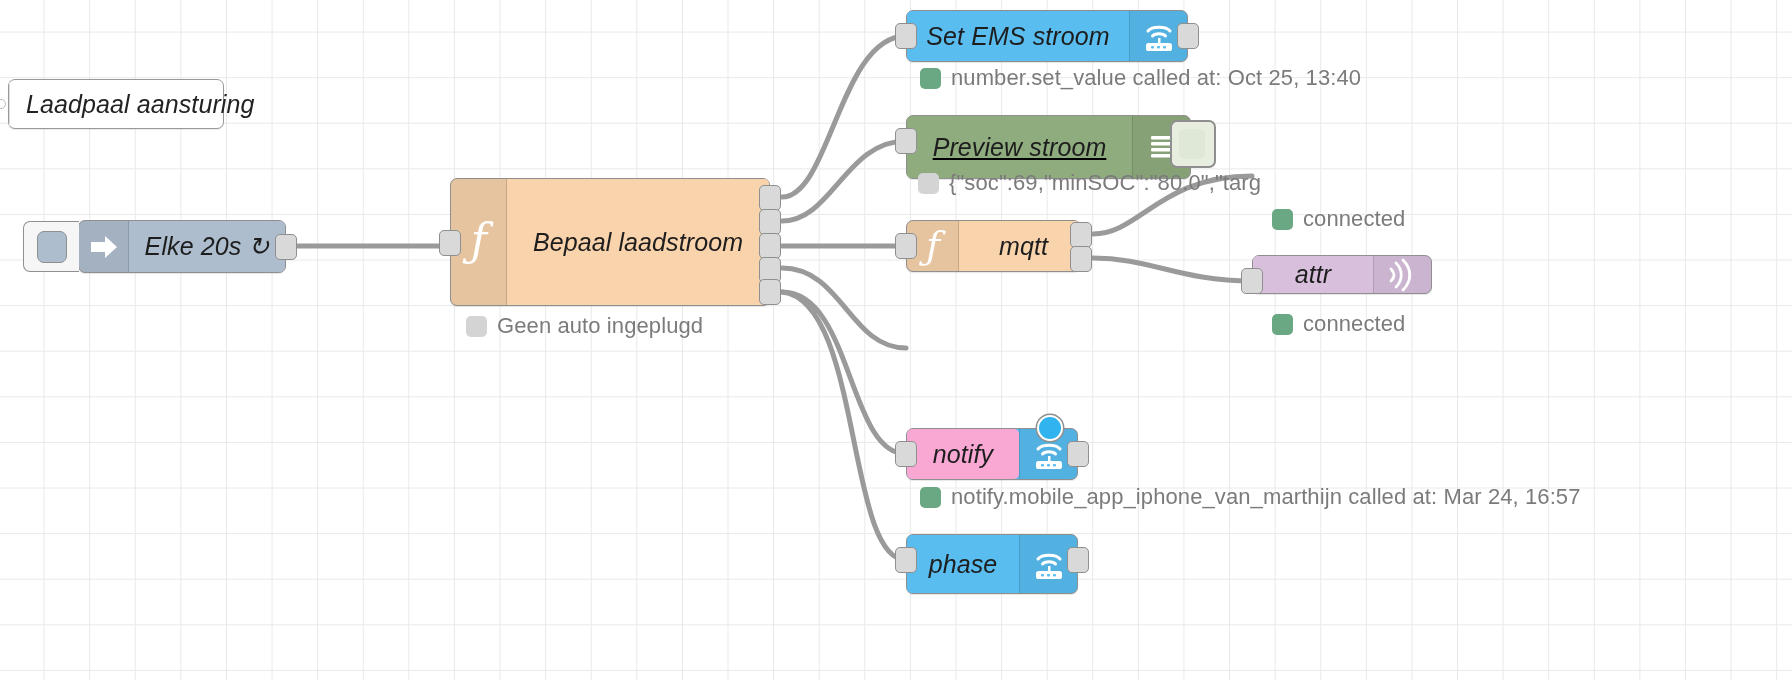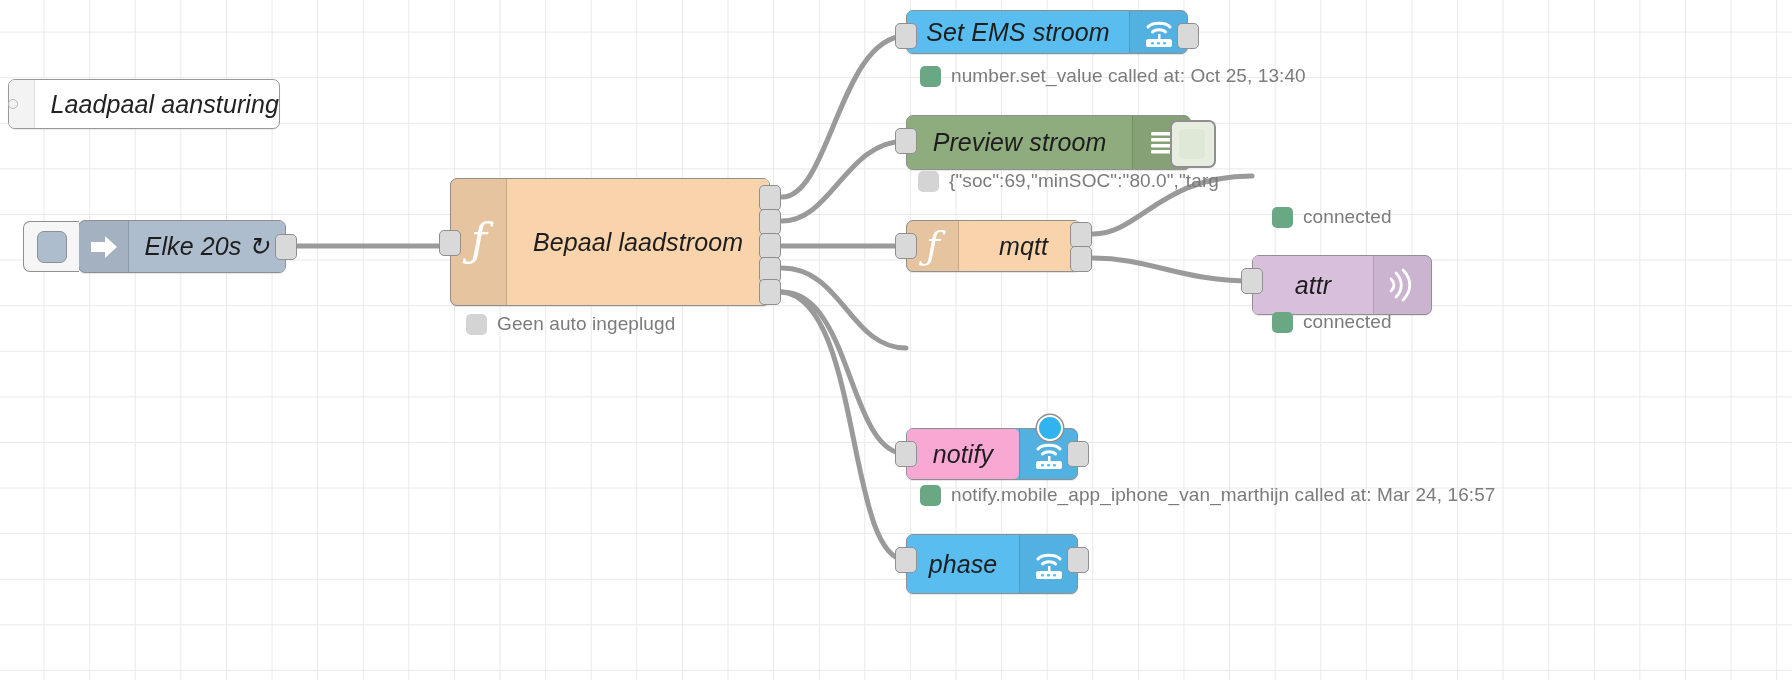--- a/index.html
+++ b/index.html
@@ -106,21 +106,21 @@
     position: absolute;
     display: flex; align-items: center; gap: 10px;
     white-space: nowrap;
     z-index: 1;
   }
   .status .dot {
     width: 21px; height: 21px; border-radius: 5px;
     flex: 0 0 auto;
   }
   .status .stext {
-    font-size: 19px;
+    font-size: 22px;
     color: #7b7b7b;
     letter-spacing: .1px;
   }
 
   
   .badge-dot {
     position: absolute;
     width: 26px; height: 26px; border-radius: 50%;
     background: #31b3ef;
     border: 2px solid #fff;
@@ -188,21 +188,21 @@
       <path d="M 782 292 C 852 292, 848 454, 906 454"></path>
 
       <path d="M 782 292 C 862 300, 846 560, 906 560"></path>
 
       <path d="M 1093 234 C 1140 234, 1160 176, 1252 176"></path>
 
       <path d="M 1093 258 C 1150 258, 1180 281, 1252 281"></path>
     </g>
   </svg>
 
-  <div class="group-box" style="left:8px; top:79px; width:272px; height:50px;">
+  <div class="group-box" style="left:8px; top:79px; width:216px; height:50px;">
     <span class="grip">
         <i></i>
       </span>
     <span class="glabel">Laadpaal aansturing</span>
   </div>
 
   <div class="node" style="left:78px; top:220px; width:208px; height:53px; background:#aebdcd;">
     <span class="inject-grip">
         <i></i>
       </span>
@@ -231,21 +231,21 @@
     <span class="port out" style="top:30px;"></span>
     <span class="port out" style="top:54px;"></span>
     <span class="port out" style="top:78px;"></span>
     <span class="port out" style="top:100px;"></span>
   </div>
   <div class="status" style="left:466px; top:313px;">
     <span class="dot" style="background:#d4d4d4;"></span>
     <span class="stext">Geen auto ingeplugd</span>
   </div>
 
-  <div class="node" style="left:906px; top:10px; width:282px; height:44px; background:#59bdf0;">
+  <div class="node" style="left:906px; top:10px; width:282px; height:52px; background:#59bdf0;">
     <span class="port in" style="top:12px;"></span>
     <div class="body" style="background:#59bdf0;">
       <span class="label">Set EMS stroom</span>
     </div>
     <div class="icon-pane">
       <svg class="gi" width="38" height="34" viewBox="0 0 38 34">
         <path d="M8 12 C12 7, 26 7, 30 12" stroke="#fff" stroke-width="3" fill="none" stroke-linecap="round"></path>
         <path d="M12.5 17 C15 14, 23 14, 25.5 17" stroke="#fff" stroke-width="3" fill="none" stroke-linecap="round"></path>
         <rect x="18" y="19" width="2.5" height="5" fill="#fff"></rect>
         <rect x="6" y="24" width="26" height="8" rx="2.6" fill="#fff"></rect>
@@ -254,21 +254,21 @@
         <rect x="23" y="27" width="3" height="2.6" rx="1" fill="#59bdf0"></rect>
       </svg>
     </div>
     <span class="port out" style="top:12px;"></span>
   </div>
   <div class="status" style="left:920px; top:65px;">
     <span class="dot" style="background:#6aa883;"></span>
     <span class="stext">number.set_value called at: Oct 25, 13:40</span>
   </div>
 
-  <div class="node" style="left:906px; top:115px; width:285px; height:55px; background:#8fac7e;">
+  <div class="node" style="left:906px; top:115px; width:285px; height:64px; background:#8fac7e;text-decoration:underline;">
     <span class="port in" style="top:12px;"></span>
     <div class="body" style="background:#8fac7e;">
       <span class="label">Preview stroom</span>
     </div>
     <div class="icon-pane">
       <svg class="gi" width="30" height="28" viewBox="0 0 30 28">
         <rect x="4" y="3" width="22" height="3.4" rx="1.2" fill="#fff"></rect>
         <rect x="4" y="9" width="22" height="3.4" rx="1.2" fill="#fff"></rect>
         <rect x="4" y="15" width="22" height="3.4" rx="1.2" fill="#fff"></rect>
         <rect x="4" y="21" width="22" height="3.4" rx="1.2" fill="#fff"></rect>
@@ -293,21 +293,21 @@
     </div>
     <span class="port out" style="top:1px;"></span>
     <span class="port out" style="top:25px;"></span>
   </div>
 
   <div class="status" style="left:1272px; top:206px;">
     <span class="dot" style="background:#6aa883;"></span>
     <span class="stext">connected</span>
   </div>
 
-  <div class="node" style="left:1252px; top:255px; width:180px; height:60px; background:#d8c0dd;">
+  <div class="node" style="left:1252px; top:255px; width:180px; height:39px; background:#d8c0dd;">
     <span class="port in" style="top:12px;"></span>
     <div class="body" style="background:#d8c0dd;">
       <span class="label">attr</span>
     </div>
     <div class="icon-pane">
       <svg class="gi" width="30" height="34" viewBox="0 0 30 34">
         <path d="M8 5  C15 12, 15 22, 8 29" stroke="#fff" stroke-width="2.8" fill="none" stroke-linecap="round"></path>
         <path d="M15 2 C24 11, 24 23, 15 32" stroke="#fff" stroke-width="2.8" fill="none" stroke-linecap="round"></path>
         <path d="M3 11 C7 15, 7 19, 3 23" stroke="#fff" stroke-width="2.8" fill="none" stroke-linecap="round"></path>
       </svg>

